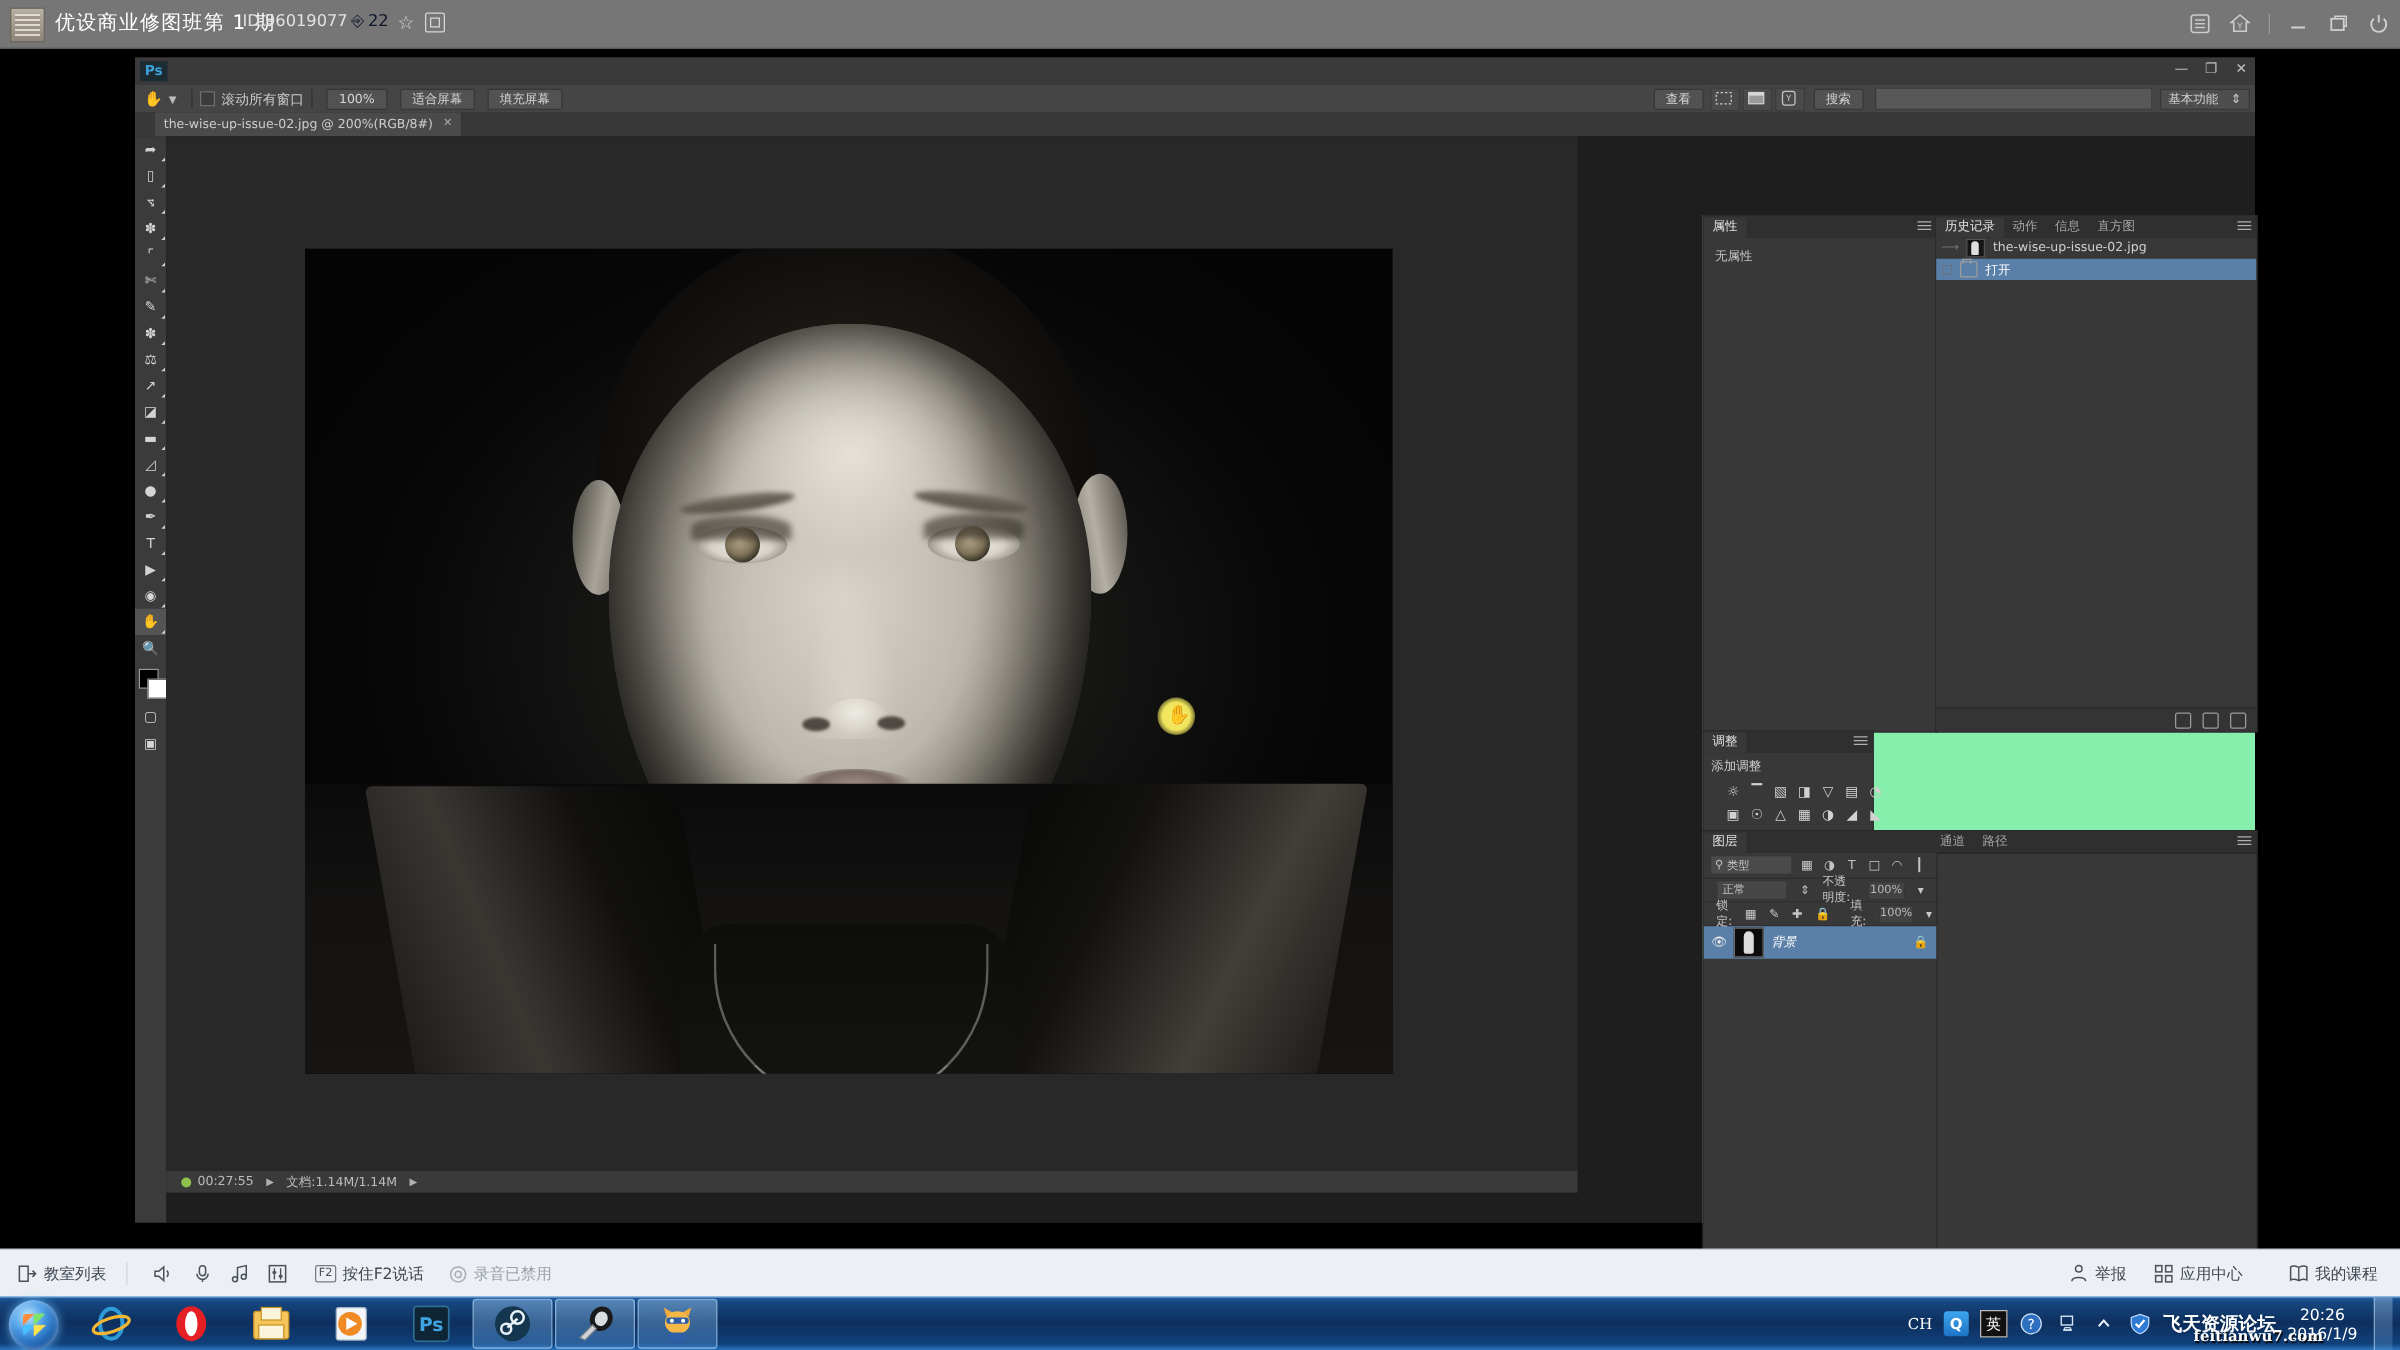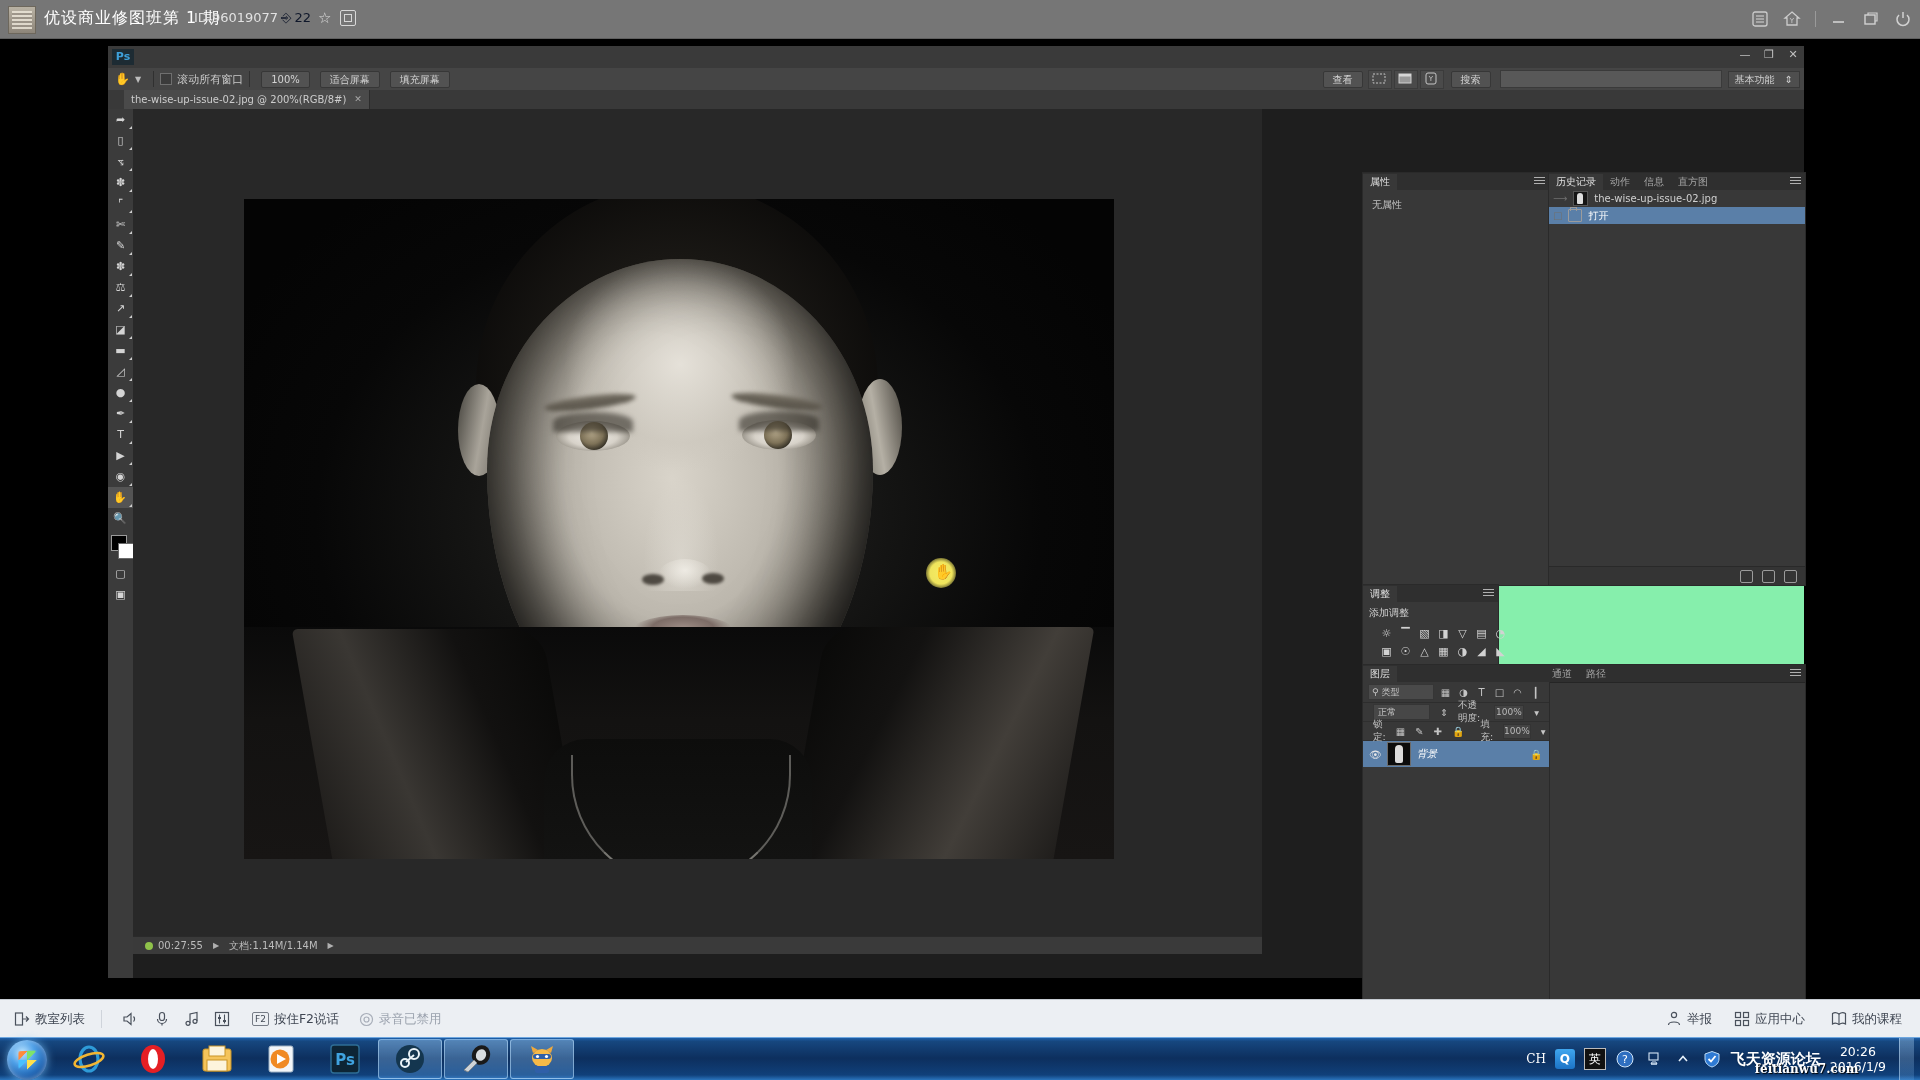--- a/index.html
+++ b/index.html
@@ -607,21 +607,21 @@
       </div>
       <div class="cb-item" style="margin-left:0;">
         <svg class="ico-svg" width="16" height="16" viewBox="0 0 16 16">
             <rect x="1.5" y="1.5" width="5" height="5" fill="none" stroke="#4a515c" stroke-width="1.2"></rect>
             <rect x="9.5" y="1.5" width="5" height="5" fill="none" stroke="#4a515c" stroke-width="1.2"></rect>
             <rect x="1.5" y="9.5" width="5" height="5" fill="none" stroke="#4a515c" stroke-width="1.2"></rect>
             <rect x="9.5" y="9.5" width="5" height="5" fill="none" stroke="#4a515c" stroke-width="1.2"></rect>
           </svg>
         <span>应用中心</span>
       </div>
-      <div class="cb-item" style="margin-left:4px;justify-content:center;">
+      <div class="cb-item" style="margin-left:15px;justify-content:center;">
         <svg class="ico-svg" width="16" height="16" viewBox="0 0 16 16">
             <path d="M8 3 C6 1.5 3 1.5 1.5 2.5 L1.5 13 C3 12 6 12 8 13.5 C10 12 13 12 14.5 13 L14.5 2.5 C13 1.5 10 1.5 8 3 Z" fill="none" stroke="#4a515c" stroke-width="1.2"></path>
             <line x1="8" y1="3" x2="8" y2="13.5" stroke="#4a515c" stroke-width="1.1"></line>
           </svg>
         <span>我的课程</span>
       </div>
     </div>
   </div>
 
   <div class="taskbar">

